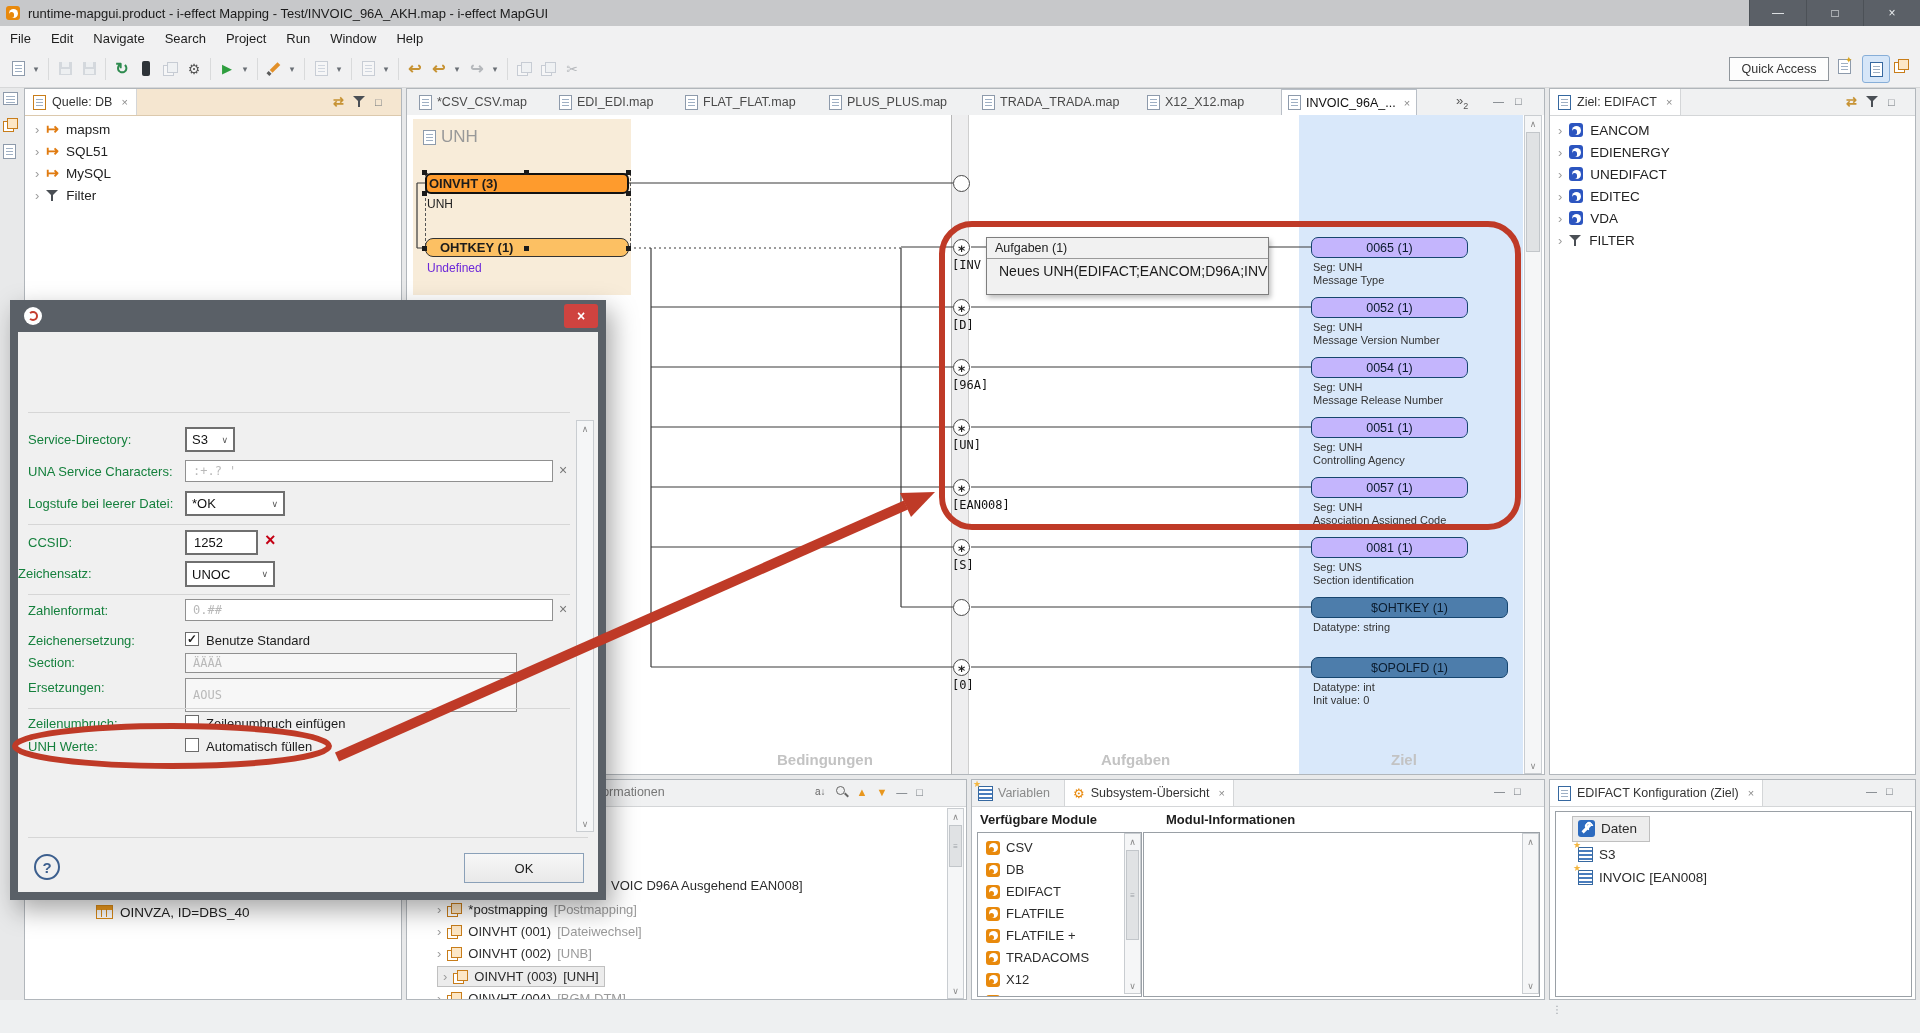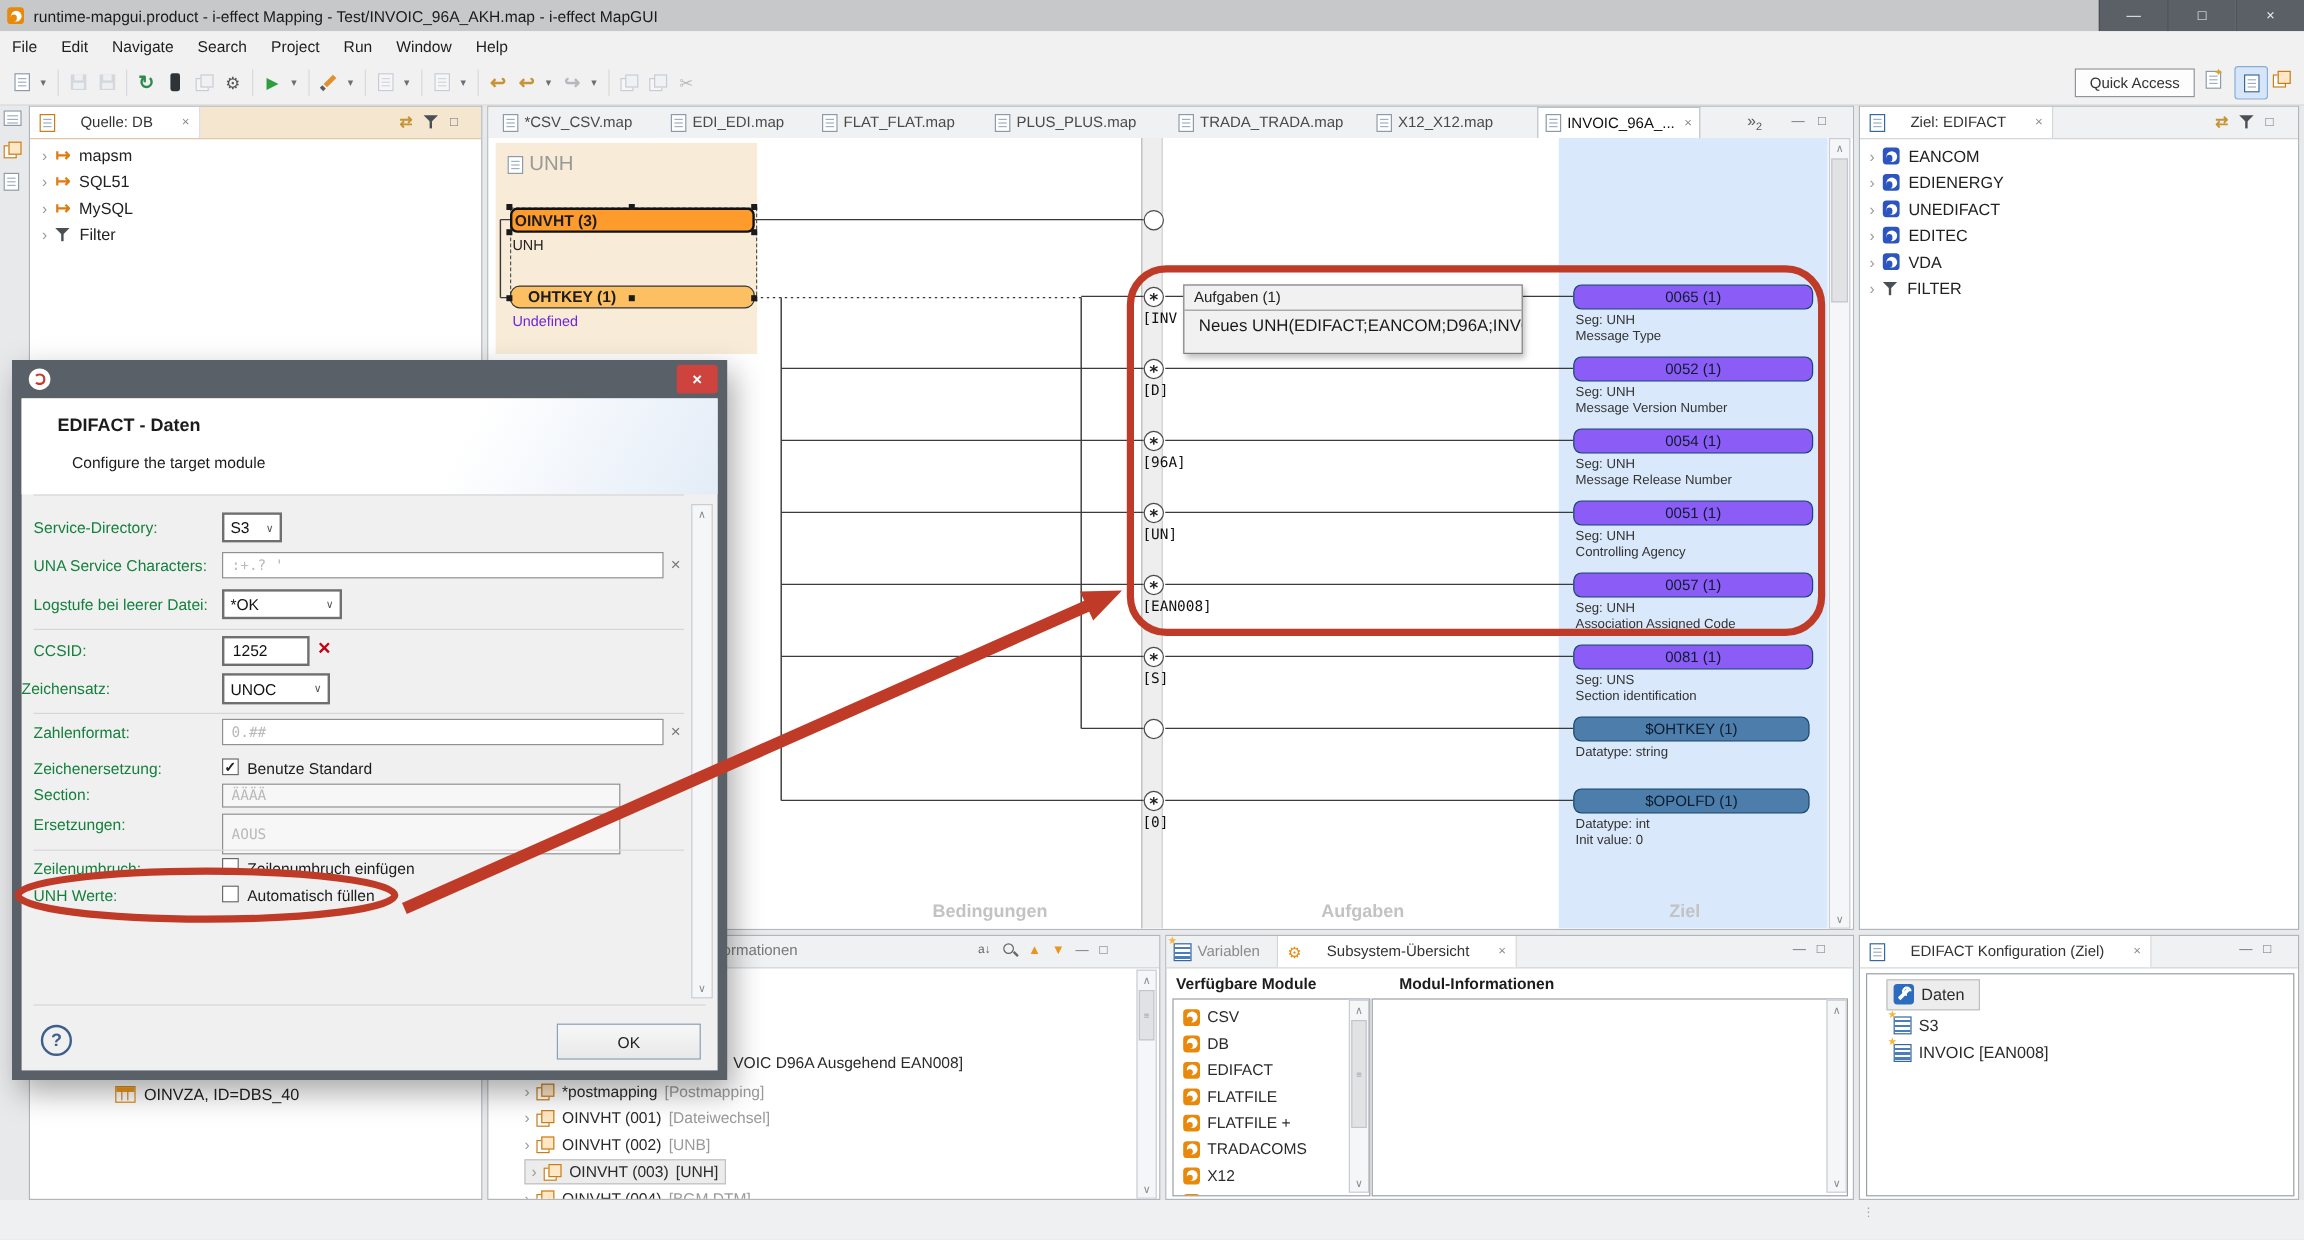--- a/index.html
+++ b/index.html
@@ -58,37 +58,37 @@
   .pen{display:inline-block;width:14px;height:14px;position:relative;flex:none}
   .pen::before{content:"";position:absolute;left:6px;top:0;width:4px;height:11px;background:#e2902a;transform:rotate(45deg)}
   .pen::after{content:"";position:absolute;left:0;top:10px;width:4px;height:3px;background:#5a5a5a;transform:rotate(45deg)}
   .disk{display:inline-block;width:13px;height:13px;background:#aab4bf;position:relative;flex:none}
   .disk::before{content:"";position:absolute;left:3px;top:0;width:7px;height:5px;background:#e9edf1}
   .disk::after{content:"";position:absolute;left:2px;top:7px;width:9px;height:5px;background:#e9edf1}
   .server{display:inline-block;width:8px;height:15px;background:#2e3338;border-radius:2px;flex:none}
 
   
   .panel{position:absolute;background:#fff;border:1px solid #b1b6bb;box-sizing:border-box;overflow:hidden}
-  .vtab{position:absolute;top:0;height:26px;display:flex;align-items:center;gap:21px;padding:0 8px;
+  .vtab{position:absolute;top:0;height:26px;display:flex;align-items:center;gap:6px;padding:0 8px;
         font-size:12.5px;color:#333;background:#fff;border-right:1px solid #d4d6d8;box-sizing:border-box}
   .tclose{color:#8a8a8a;font-size:11px;margin-left:3px}
   .hdr-icons{position:absolute;top:5px;display:flex;gap:9px;align-items:center}
   .minmax{color:#6d737a;font-size:11px}
   .treerow{position:absolute;height:20px;display:flex;align-items:center;gap:7px;font-size:13.5px;color:#222}
   .maparrow{color:#e07b10;font-weight:bold;font-size:15px}
 
   
   .etab{position:absolute;top:0;height:26px;display:flex;align-items:center;gap:5px;padding:0 6px;
         font-size:12.5px;color:#4a4a4a;box-sizing:border-box}
   .etab.active{background:#fff;border:1px solid #b9bfc7;border-bottom:none;color:#101010}
 
   
   .node{position:absolute;width:17px;height:17px;border:1.5px solid #4a4a4a;border-radius:50%;background:#fff;z-index:4;
         display:flex;align-items:center;justify-content:center;font:600 14px "DejaVu Sans Mono",monospace;color:#222;box-sizing:border-box}
-  .tbox{position:absolute;width:200px;height:21px;border:1.5px solid #16456f;border-radius:7px;background:#8b5cf6;z-index:4;
+  .tbox{position:absolute;width:157px;height:21px;border:1.5px solid #16456f;border-radius:7px;background:#c4b5fd;z-index:4;
         display:flex;align-items:center;justify-content:center;font-size:12.5px;color:#0b1c2e;box-sizing:border-box}
   .tbox.dark{background:#4d7dab;width:197px}
   .tdesc{position:absolute;font-size:11px;color:#333;line-height:13px;z-index:4}
   .maplabel{position:absolute;font:12px "DejaVu Sans Mono",monospace;color:#111;z-index:4}
   .colhead{position:absolute;font-size:15px;font-weight:bold;color:#c3c3c3;z-index:2}
   .handle{position:absolute;width:5px;height:5px;background:#1a1a1a;z-index:5}
 
   
   .sb{position:absolute;background:#f5f6f7;border:1px solid #c9cdd1;box-sizing:border-box;z-index:5}
   .sb .btn{position:absolute;left:0;right:0;height:15px;display:flex;align-items:center;justify-content:center;
@@ -667,24 +667,20 @@
 
   <div class="abs" style="left:0;top:0;right:0;height:32px">
     <span class="abs" style="left:14px;top:7px;width:18px;height:18px;border-radius:50%;background:#fff">
       <span class="abs" style="left:4px;top:4px;width:10px;height:10px;border-radius:50%;border:2.5px solid #c43d2e;border-left-color:transparent;box-sizing:border-box"></span>
     </span>
     <span class="abs" style="right:8px;top:4px;width:34px;height:24px;background:#cf433f;border-radius:3px;color:#fff;
           display:flex;align-items:center;justify-content:center;font-size:14px;font-weight:bold">×</span>
   </div>
 
   <div class="abs" style="left:8px;top:32px;width:580px;height:560px;background:#f0f0f0">
-    <div class="abs" style="left:0;top:0;width:580px;height:80px;background:linear-gradient(120deg,#ffffff 62%,#e3ecf7)">
-      <div class="abs" style="left:30px;top:14px;font-size:15px;font-weight:bold">EDIFACT - Daten</div>
-      <div class="abs" style="left:42px;top:46px;font-size:13px">Configure the target module</div>
-    </div>
     <div class="sep" style="top:80px"></div>
 
     <div class="dlabel" style="left:10px;top:100px">Service-Directory:</div>
     <div class="dsel" style="left:167px;top:95px;width:50px;height:25px">
       <span>S3</span>
         <span class="da">∨</span>
     </div>
 
     <div class="dlabel" style="left:10px;top:132px">UNA Service Characters:</div>
     <div class="dinput ph" style="left:167px;top:128px;width:368px;height:22px">

